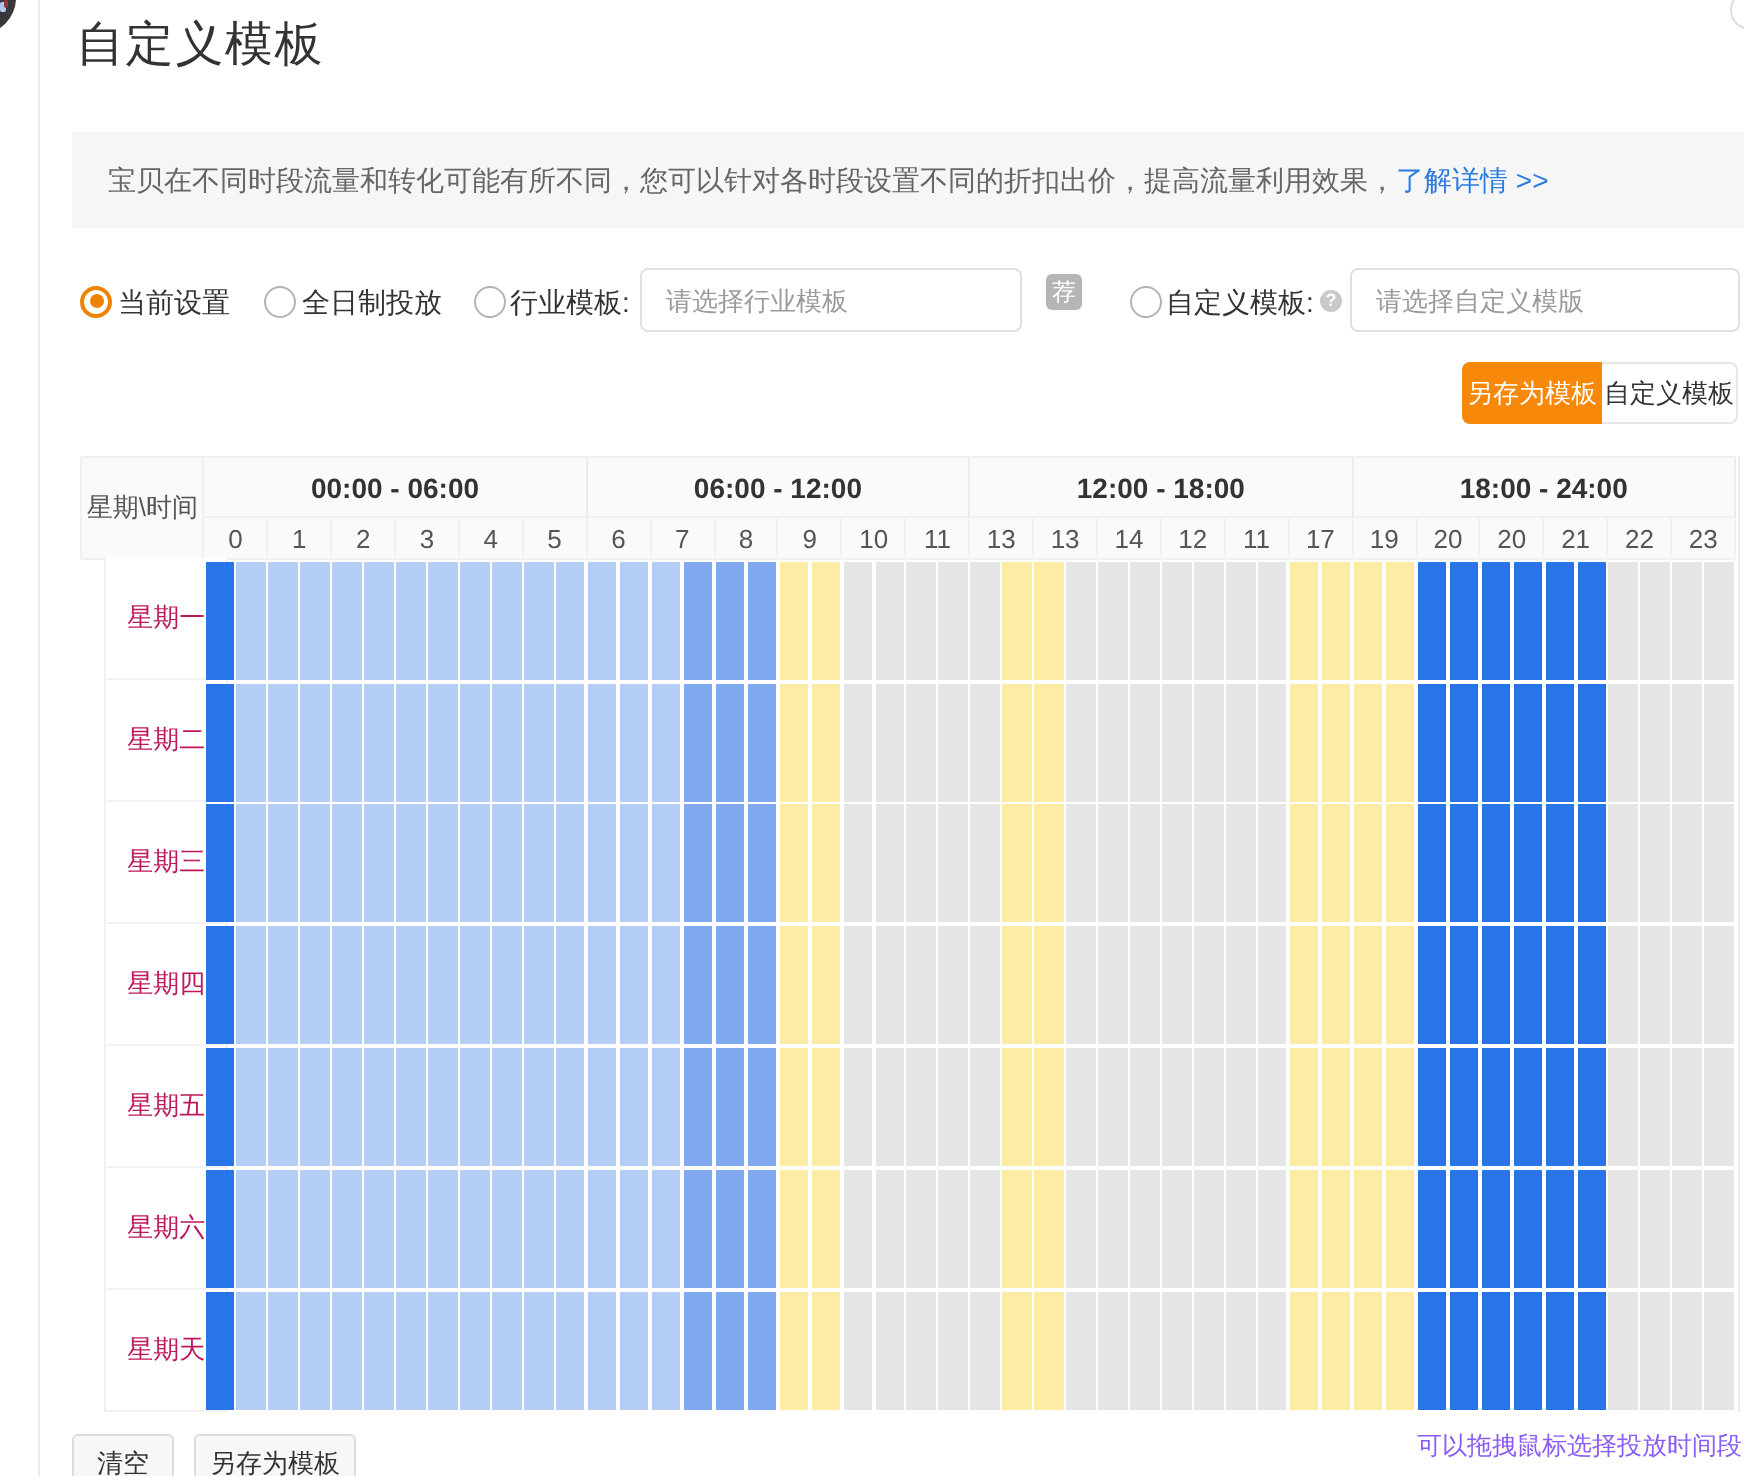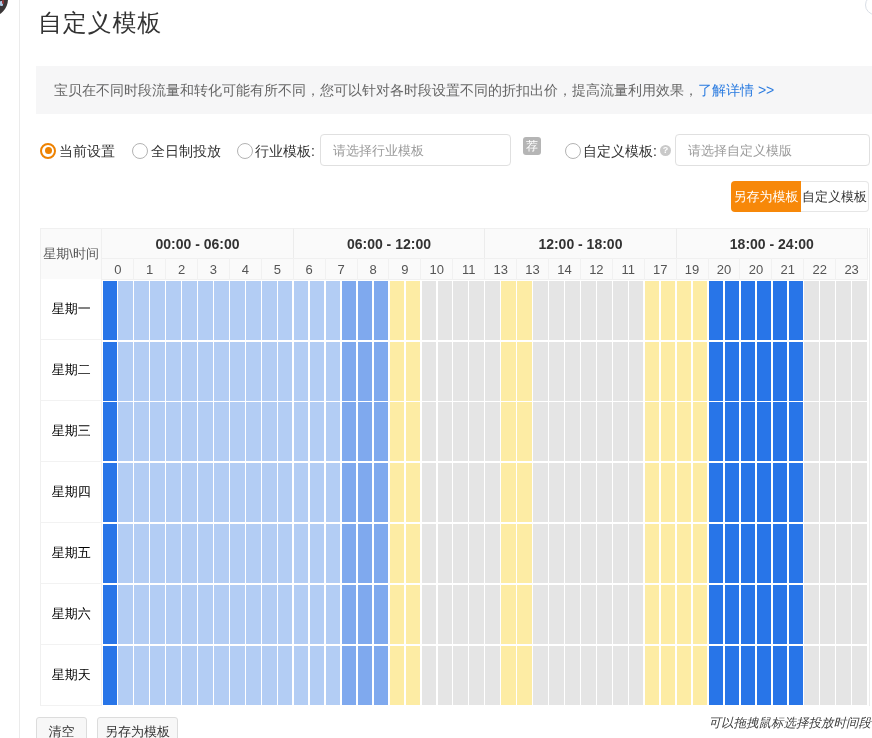--- a/index.html
+++ b/index.html
@@ -32,28 +32,28 @@
   .help-icon { position:absolute; left:660px; top:144.5px; width:11px; height:11px; background:#c9c9c9; border-radius:50%; color:#fff; font-size:9px; line-height:11px; text-align:center; font-weight:700; }
 
   .seg-btn { position:absolute; top:181px; height:31px; font-size:13px; text-align:center; line-height:31px; cursor:pointer; }
   .seg-grid { left:731px; width:70px; background:#f78809; color:#fff; border-radius:4px 0 0 4px; }
   .seg-list { left:801px; width:68px; background:#fff; color:#333; border:1px solid #e6e6e6; border-left:none; border-radius:0 4px 4px 0; line-height:29px; }
 
   .sched { position:absolute; left:40px; top:228px; width:830px; height:478px; }
   .g-corner { position:absolute; left:0; top:0; width:62.3px; height:51.5px; background:#fafafa; border:1px solid #f0f0f0; color:#555; font-size:13px; text-align:center; line-height:50px; }
   .g-range { position:absolute; top:0; height:30px; background:#fafafa; border-top:1px solid #f0f0f0; border-right:1px solid #ececec; color:#333; font-size:14px; font-weight:700; text-align:center; line-height:31px; }
   .g-hour { position:absolute; top:30px; height:21.5px; background:#fafafa; border-right:1px solid #f1f1f1; border-top:1px solid #f0f0f0; border-bottom:1px solid #f0f0f0; color:#555; font-size:13px; text-align:center; line-height:21px; }
-  .g-day { position:absolute; left:0; width:62.3px; background:#fff; border-left:1px solid #f0f0f0; border-right:1px solid #f0f0f0; border-bottom:1px solid #f2f2f2; color:#000000; font-size:13px; text-align:center; }
+  .g-day { position:absolute; left:12px; width:62.3px; background:#fff; border-left:1px solid #f0f0f0; border-right:1px solid #f0f0f0; border-bottom:1px solid #f2f2f2; color:#be185d; font-size:13px; text-align:center; }
   .g-cell { position:absolute; width:14.5px; height:59.1px; }
   .g-right-border { position:absolute; left:829px; top:0; width:1px; height:478px; background:#ececec; }
 
   .foot-btn { position:absolute; top:717px; height:30px; background:#f7f7f7; border:1px solid #dcdcdc; border-radius:3px; font-size:13px; color:#333; text-align:center; line-height:28px; cursor:pointer; }
   .btn-clear { left:36px; width:51px; }
   .btn-save { left:97px; width:81px; }
-  .drag-hint { position:absolute; right:1px; top:716px; font-size:12.5px; line-height:15px; color:#404040;font-style:italic; }
+  .drag-hint { position:absolute; right:1px; top:716px; font-size:12.5px; line-height:15px; color:#8b5cf6; }
 </style>
 </head>
 <body>
 
 <div class="page-edge"></div>
 <div class="logo-circle">
   <div class="logo-speck-blue"></div>
   <div class="logo-speck-red"></div>
 </div>
 <div class="corner-ring"></div>

